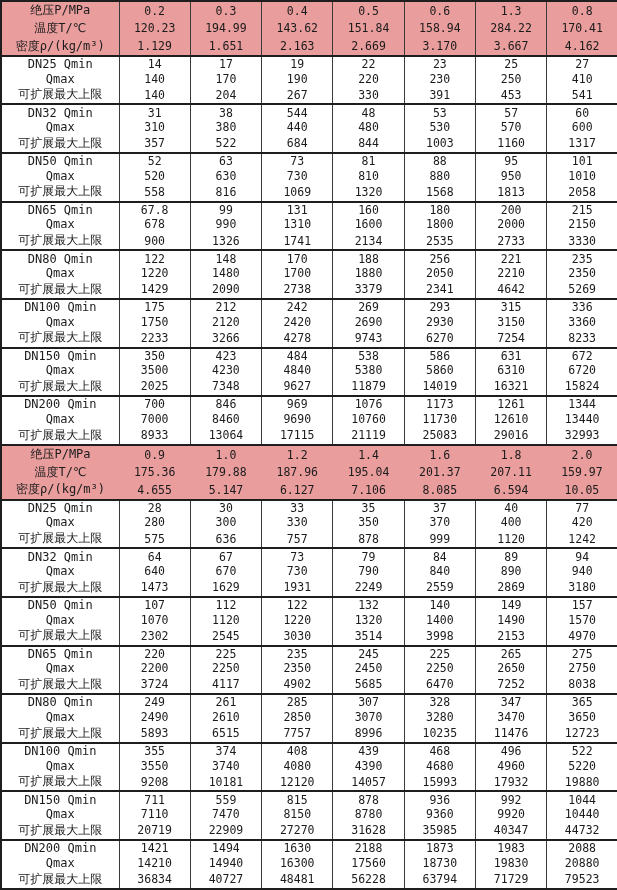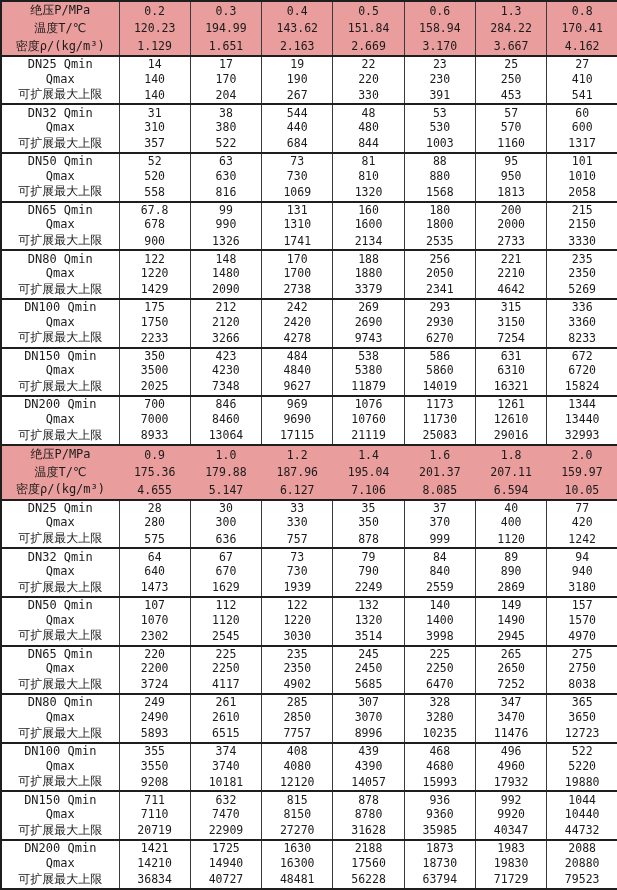--- a/index.html
+++ b/index.html
@@ -389,21 +389,21 @@
         <td>730</td>
         <td>790</td>
         <td>840</td>
         <td>890</td>
         <td>940</td>
       </tr>
       <tr>
         <td class="lbl">可扩展最大上限</td>
         <td>1473</td>
         <td>1629</td>
-        <td>1939</td>
+        <td>1931</td>
         <td>2249</td>
         <td>2559</td>
         <td>2869</td>
         <td>3180</td>
       </tr>
       <tr class="sec">
         <td class="lbl">DN50 Qmin</td>
         <td>107</td>
         <td>112</td>
         <td>122</td>
@@ -422,21 +422,21 @@
         <td>1490</td>
         <td>1570</td>
       </tr>
       <tr>
         <td class="lbl">可扩展最大上限</td>
         <td>2302</td>
         <td>2545</td>
         <td>3030</td>
         <td>3514</td>
         <td>3998</td>
-        <td>2945</td>
+        <td>2153</td>
         <td>4970</td>
       </tr>
       <tr class="sec">
         <td class="lbl">DN65 Qmin</td>
         <td>220</td>
         <td>225</td>
         <td>235</td>
         <td>245</td>
         <td>225</td>
         <td>265</td>
@@ -518,21 +518,21 @@
         <td>10181</td>
         <td>12120</td>
         <td>14057</td>
         <td>15993</td>
         <td>17932</td>
         <td>19880</td>
       </tr>
       <tr class="sec">
         <td class="lbl">DN150 Qmin</td>
         <td>711</td>
-        <td>632</td>
+        <td>559</td>
         <td>815</td>
         <td>878</td>
         <td>936</td>
         <td>992</td>
         <td>1044</td>
       </tr>
       <tr>
         <td class="lbl">Qmax</td>
         <td>7110</td>
         <td>7470</td>
@@ -548,21 +548,21 @@
         <td>22909</td>
         <td>27270</td>
         <td>31628</td>
         <td>35985</td>
         <td>40347</td>
         <td>44732</td>
       </tr>
       <tr class="sec">
         <td class="lbl">DN200 Qmin</td>
         <td>1421</td>
-        <td>1725</td>
+        <td>1494</td>
         <td>1630</td>
         <td>2188</td>
         <td>1873</td>
         <td>1983</td>
         <td>2088</td>
       </tr>
       <tr>
         <td class="lbl">Qmax</td>
         <td>14210</td>
         <td>14940</td>

